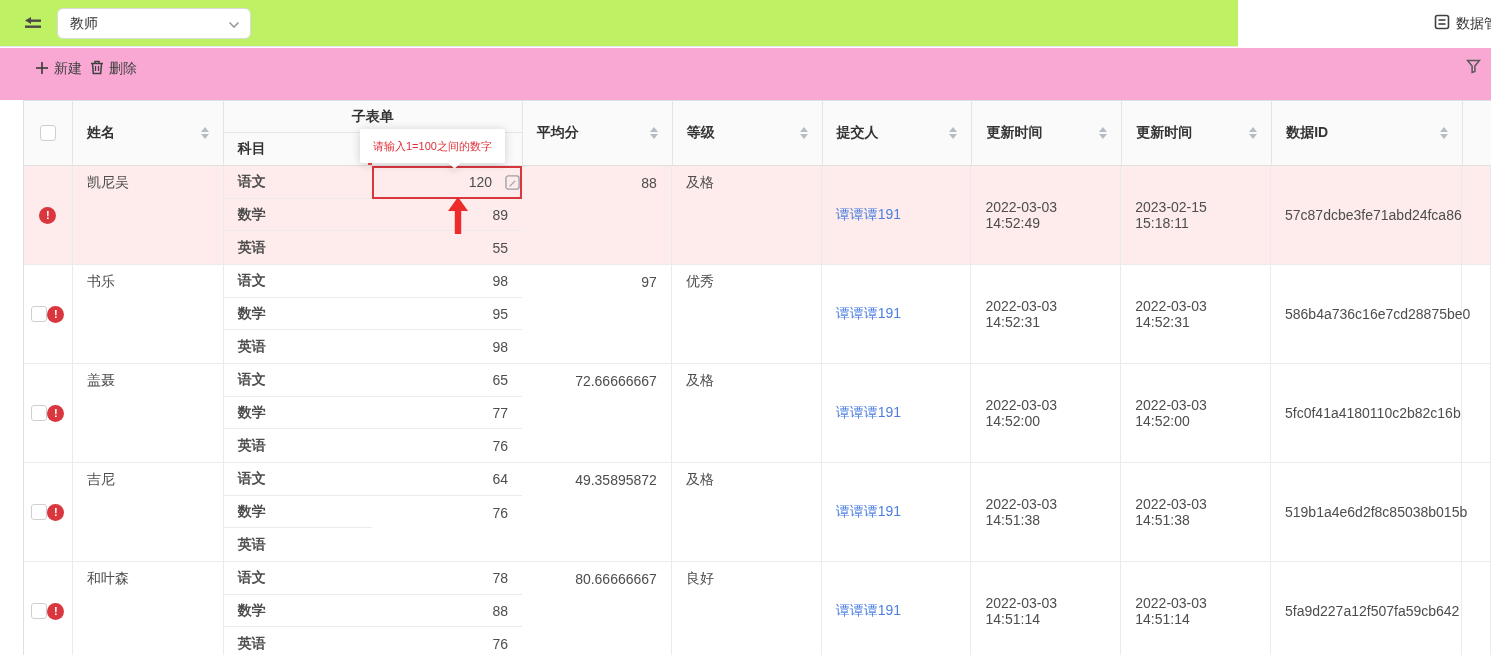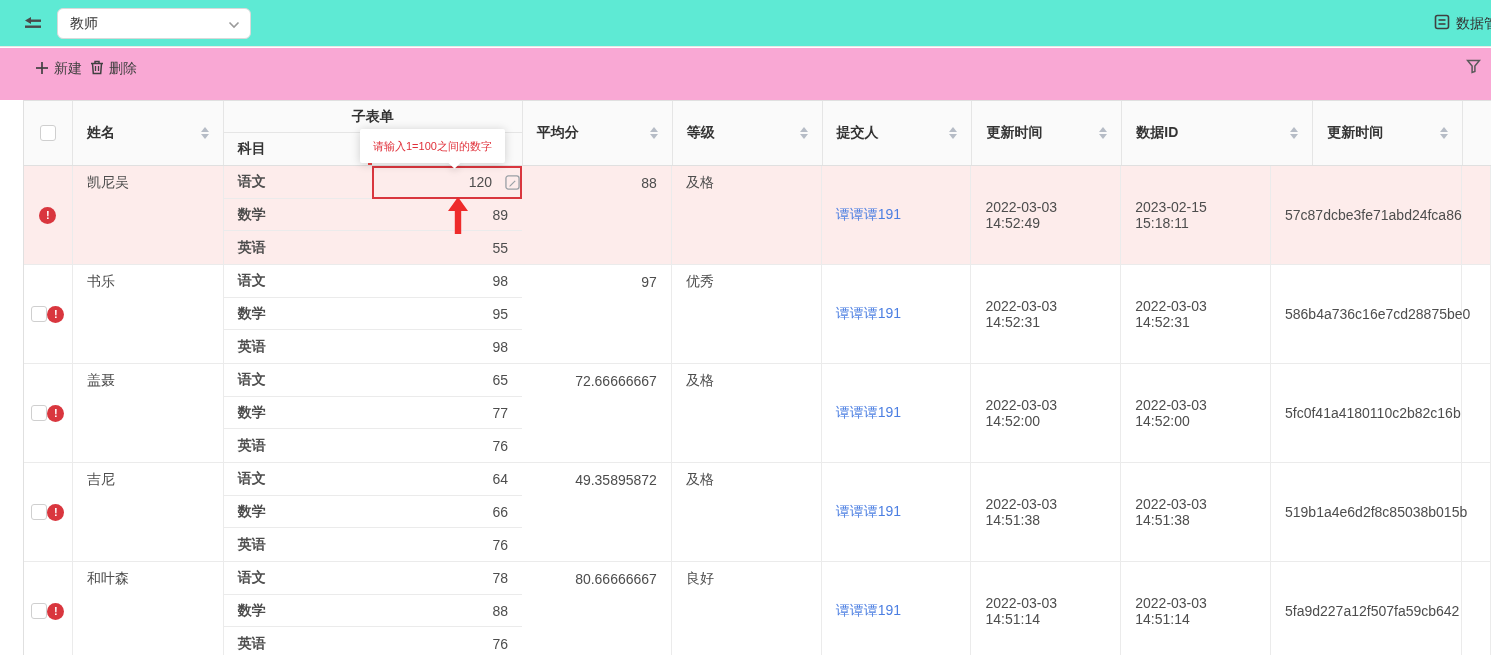--- a/index.html
+++ b/index.html
@@ -1,21 +1,21 @@
 <!DOCTYPE html>
 <html><head>
 <meta charset="utf-8">
 <style>
   * { box-sizing: border-box; margin: 0; padding: 0; }
   html,body { width:1491px; height:655px; overflow:hidden; background:#fff;
     font-family:"Liberation Sans","DejaVu Sans",sans-serif; font-size:14px; color:#4d4d4d; }
   .page { position:relative; width:1491px; height:655px; }
 
   
-  .topbar { position:absolute; left:0; top:0; width:1491px; height:47px; border-bottom:1px solid #e8e8e8; background:#5eead4; }
+  .topbar { position:absolute; left:0; top:0; width:1238px; height:47px; border-bottom:1px solid #e8e8e8; background:#bef264; }
   .collapse-btn { position:absolute; left:24px; top:16px; width:18px; height:15px; cursor:pointer; }
   .app-select { position:absolute; left:57px; top:8px; width:194px; height:31px; border:1px solid #d9d9d9;
     border-radius:6px; display:flex; align-items:center; justify-content:space-between; padding:0 10px 0 12px;
     color:#333; cursor:pointer; background:#fff; }
   .topbar-right { position:absolute; left:1434px; top:14px; display:flex; align-items:center; gap:6px;
     white-space:nowrap; color:#333; cursor:pointer; }
 
   
   .toolbar { position:absolute; left:0; top:48px; width:1491px; height:52px; background:#f9a8d4; }
   .tool-btn { position:absolute; top:12px; display:flex; align-items:center; gap:5px; color:#404040; cursor:pointer; }
@@ -177,29 +177,29 @@
             <i class="down"></i>
           </span>
       </div>
       <div class="th c-st">
         <span>更新时间</span>
         <span class="sort">
             <i class="up"></i>
             <i class="down"></i>
           </span>
       </div>
+      <div class="th c-ut">
+        <span>更新时间</span>
+        <span class="sort">
+            <i class="up"></i>
+            <i class="down"></i>
+          </span>
+      </div>
       <div class="th c-id">
         <span>数据ID</span>
-        <span class="sort">
-            <i class="up"></i>
-            <i class="down"></i>
-          </span>
-      </div>
-      <div class="th c-ut">
-        <span>更新时间</span>
         <span class="sort">
             <i class="up"></i>
             <i class="down"></i>
           </span>
       </div>
       <div class="th c-fill"></div>
     </div>
     <div id="tbody">
         <div class="trow error-row">
     <div class="cell c-sel mid" style="justify-content:center;padding:0">
@@ -359,24 +359,20 @@
       <div class="subcell">语文</div>
       <div class="subcell">数学</div>
       <div class="subcell">英语</div>
     </div>
     <div class="subcol score-col score-w">
       <div class="subcell">
         <span>64</span>
 
       </div>
       <div class="subcell">
-        <span>66</span>
-
-      </div>
-      <div class="subcell">
         <span>76</span>
 
       </div>
     </div>
     <div class="cell c-avg topalign">
       <span class="toprow num">49.35895872</span>
     </div>
     <div class="cell c-grade topalign">
       <span class="toprow">及格</span>
     </div>

